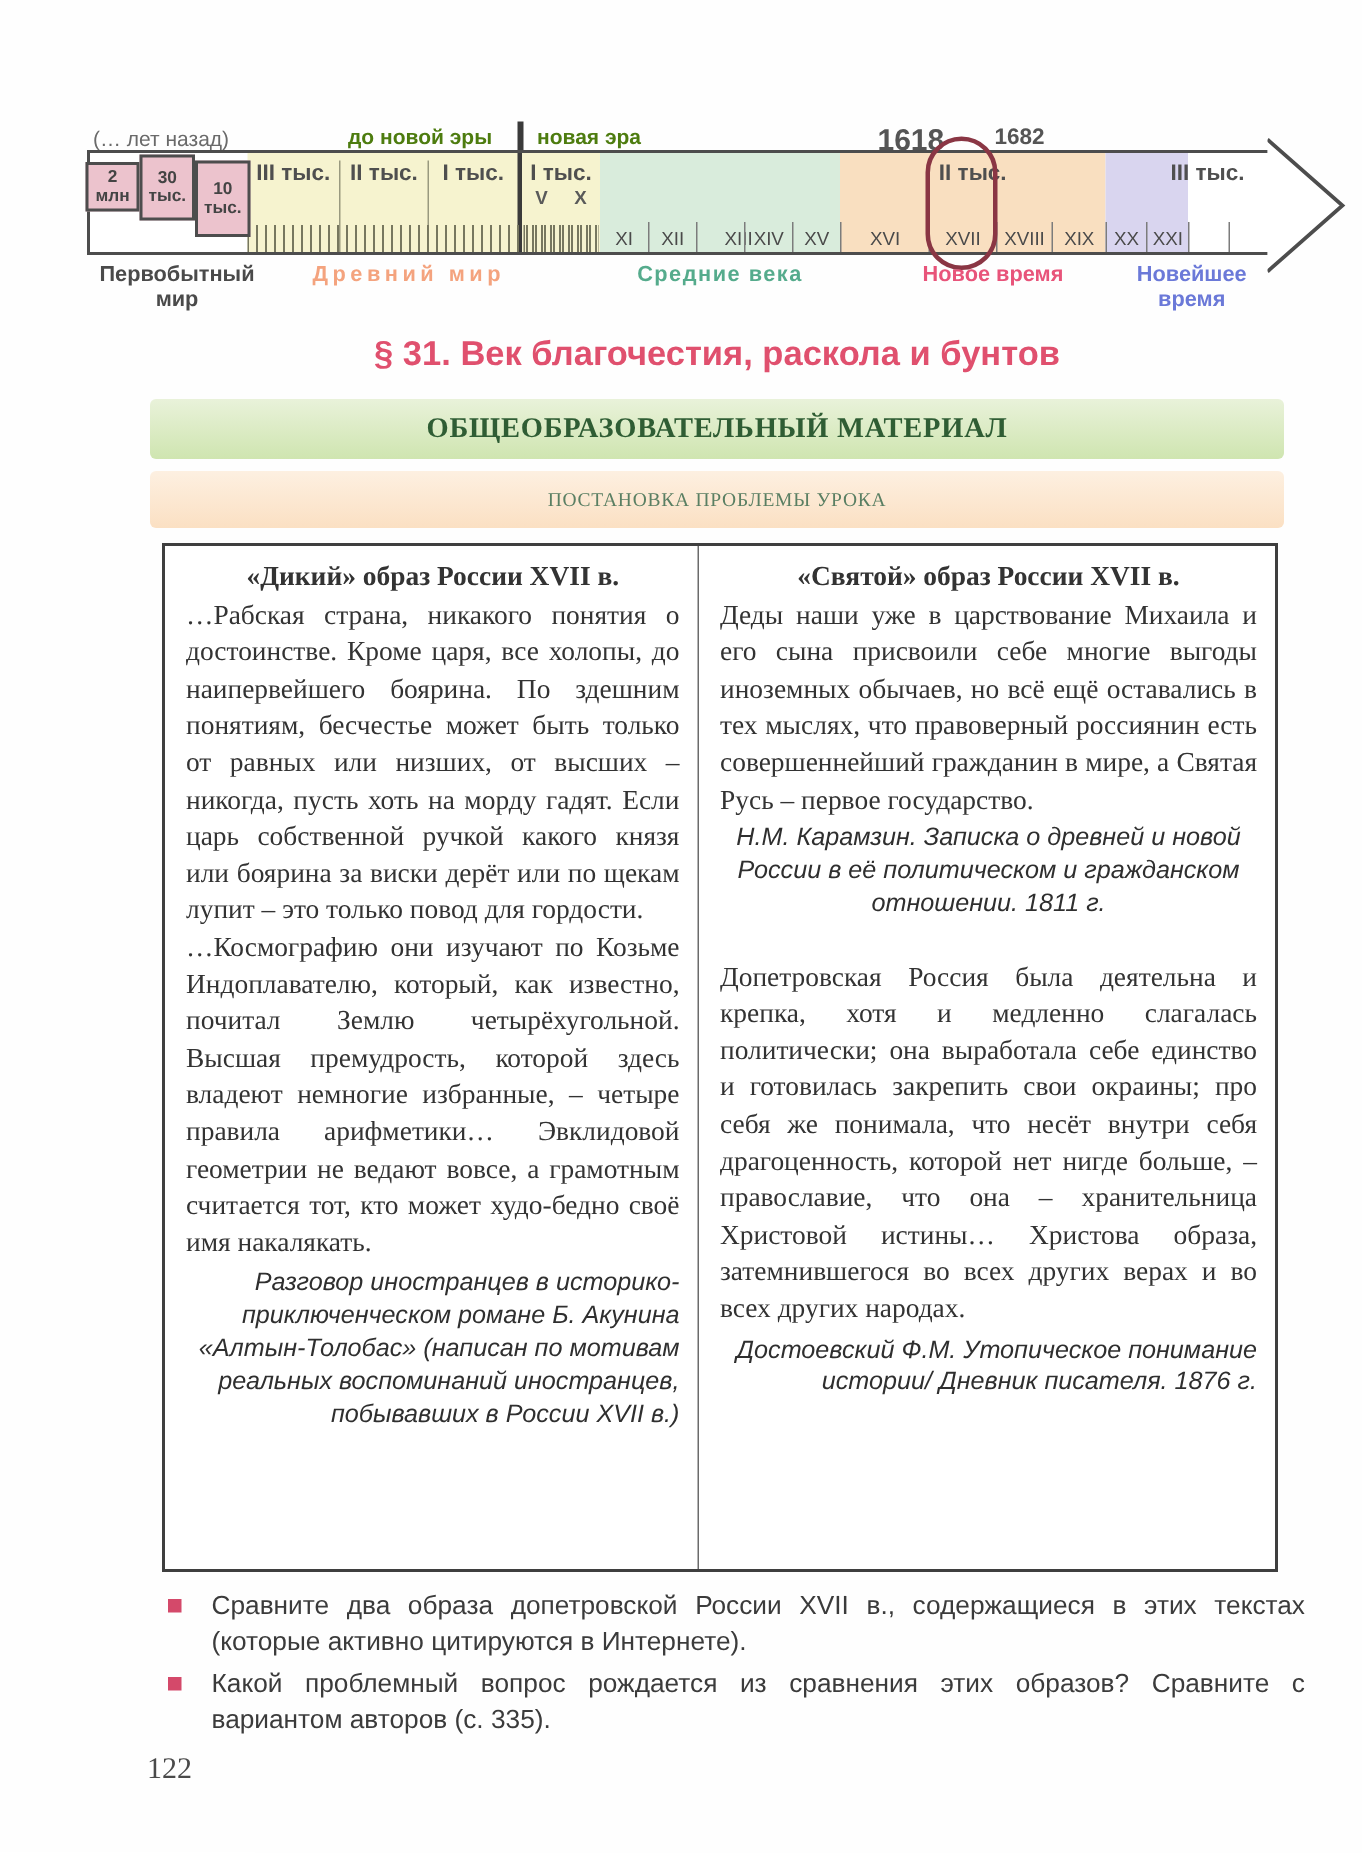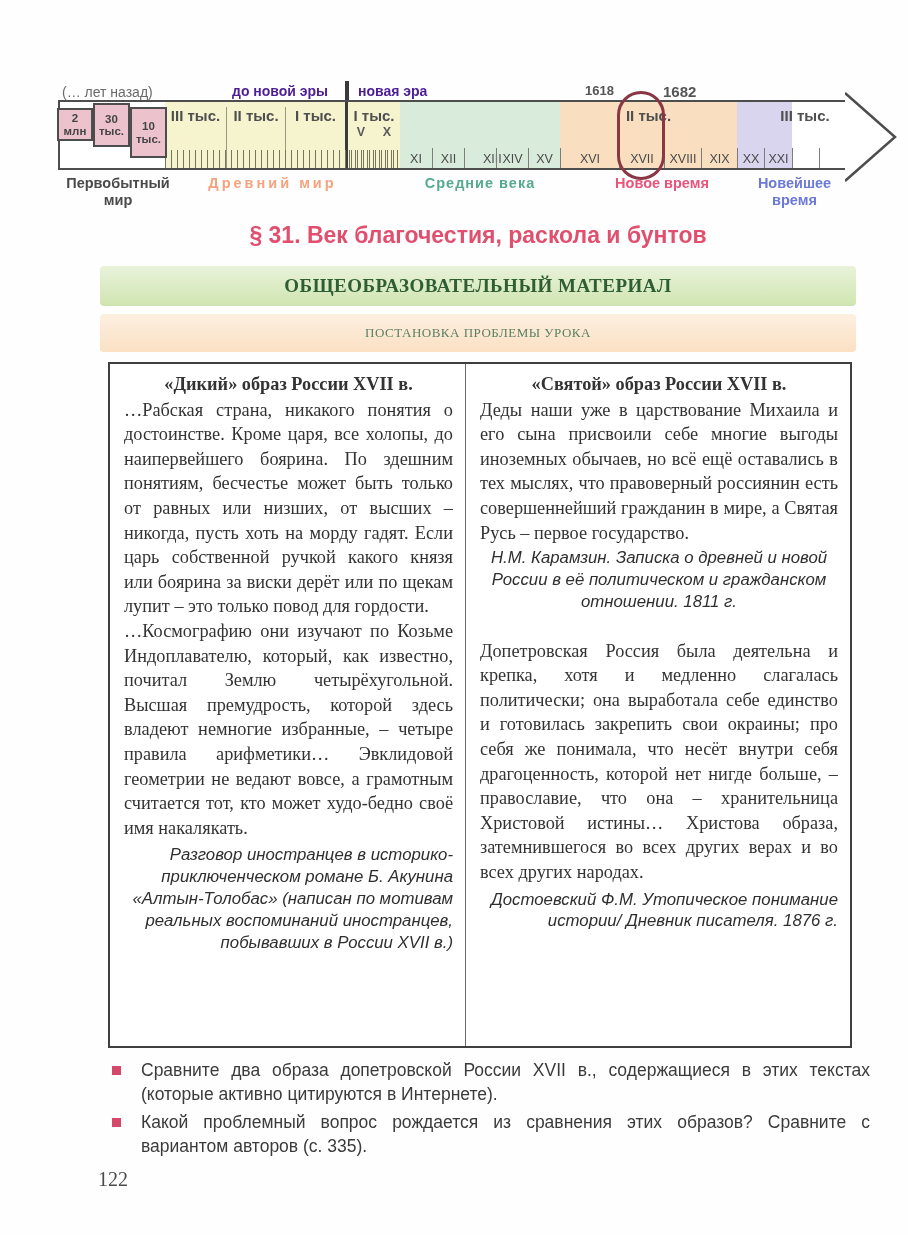--- a/index.html
+++ b/index.html
@@ -4,26 +4,26 @@
 <style>
   * { margin:0; padding:0; box-sizing:border-box; }
   html,body { background:#ffffff; }
   .page {
     position:relative; width:908px; height:1235px; background:#fefefe;
     font-family:"Liberation Serif", serif; color:#333; overflow:hidden;
   }
 
   
   .tl-toplabel { position:absolute; font-family:"Liberation Sans",sans-serif;
-    font-size:14px; font-weight:bold; color:#4c1d95; white-space:nowrap; }
+    font-size:14px; font-weight:bold; color:#4d7c0f; white-space:nowrap; }
   .tl-years-ago { left:62px; top:84px; font-weight:normal; color:#6a6a6a; }
   .tl-bc { left:232px; top:83px; }
   .tl-eradivider { position:absolute; left:345px; top:81px; width:4px; height:19px; background:#3a3a3a; }
   .tl-ad { left:358px; top:83px;text-align:center; }
-  .tl-1618 { left:585px; top:83px; font-size:13px; color:#555; }
+  .tl-1618 { left:585px; top:83px; font-size:20px; color:#555; }
   .tl-1682 { left:663px; top:83px; font-size:15px; color:#555; }
 
   .tl-band { position:absolute; left:58px; top:100px; width:787px; height:70px;
     border:2px solid #4d4d4d; border-right:none; background:#fff; }
   .tl-sec { position:absolute; top:0; height:66px; }
   .sec-ancient { left:105px; width:235px; background:#f6f3cf; }
   .sec-medieval { left:340px; width:160px; background:#d9ecdc; }
   .sec-modern { left:500px; width:177px; background:#f9dfc0; }
   .sec-contemp { left:677px; width:55px; background:#d9d5ef; }
 

